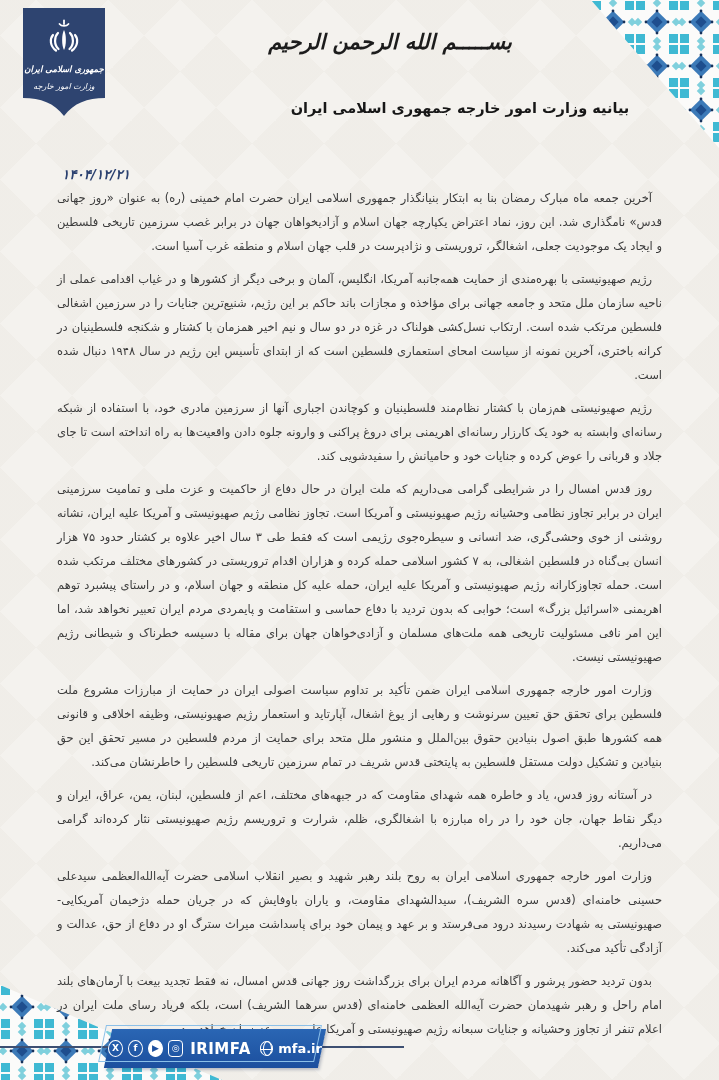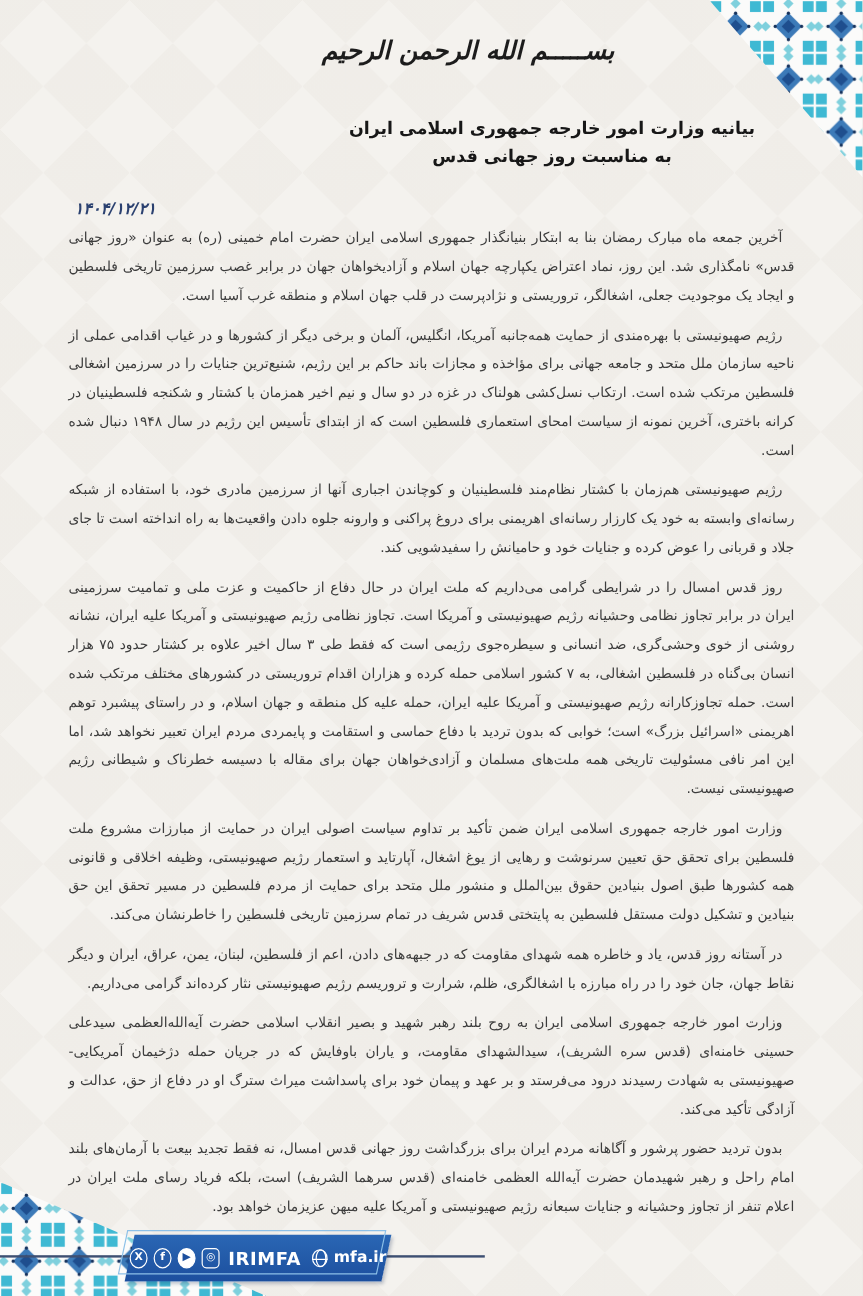--- a/index.html
+++ b/index.html
@@ -124,37 +124,52 @@
       <rect width="128" height="148" fill="url(#mosaic)"></rect>
     </svg>
   </div>
 
   <div class="corner bottom-left">
     <svg viewBox="0 0 222 95" preserveAspectRatio="xMidYMid slice">
       <rect width="222" height="95" fill="url(#mosaic)"></rect>
     </svg>
   </div>
 
+  <div class="emblem-banner">
+    <svg viewBox="0 0 82 118">
+      <path d="M0 0 H82 V90 C64 90 51 95 41 108 C31 95 18 90 0 90 Z" fill="#2e4470"></path>
+      <g stroke="#ffffff" fill="none" stroke-width="2.2" stroke-linecap="round">
+        <path d="M41 22 C43.5 27 43.5 37 41 42 C38.5 37 38.5 27 41 22 Z" fill="#ffffff" stroke="none"></path>
+        <path d="M35 25 C31 29 31 37 35.5 41"></path>
+        <path d="M30 27 C26.5 31 27 38 33 42.5"></path>
+        <path d="M47 25 C51 29 51 37 46.5 41"></path>
+        <path d="M52 27 C55.5 31 55 38 49 42.5"></path>
+        <path d="M36.5 16 C38.5 18.5 43.5 18.5 45.5 16" stroke-width="1.8"></path>
+        <path d="M41 12.5 V16" stroke-width="1.8"></path>
+      </g>
+    </svg>
+    <span class="emblem-text emblem-line1">جمهوری اسلامی ایران</span>
+    <span class="emblem-text emblem-line2">وزارت امور خارجه</span>
+  </div>
 
   <div class="statement-date">۱۴۰۴/۱۲/۲۱</div>
 
   <div class="bismillah">بســـــم الله الرحمن الرحیم</div>
 
   <div class="doc-title">
     <div>بیانیه وزارت امور خارجه جمهوری اسلامی ایران</div>
-    <div>به مناسبت روز جهانی قدس</div>
   </div>
 
   <div class="doc-body">
     <p>آخرین جمعه ماه مبارک رمضان بنا به ابتکار بنیانگذار جمهوری اسلامی ایران حضرت امام خمینی (ره) به عنوان «روز جهانی قدس» نامگذاری شد. این روز، نماد اعتراض یکپارچه جهان اسلام و آزادیخواهان جهان در برابر غصب سرزمین تاریخی فلسطین و ایجاد یک موجودیت جعلی، اشغالگر، تروریستی و نژادپرست در قلب جهان اسلام و منطقه غرب آسیا است.</p>
     <p>رژیم صهیونیستی با بهره‌مندی از حمایت همه‌جانبه آمریکا، انگلیس، آلمان و برخی دیگر از کشورها و در غیاب اقدامی عملی از ناحیه سازمان ملل متحد و جامعه جهانی برای مؤاخذه و مجازات باند حاکم بر این رژیم، شنیع‌ترین جنایات را در سرزمین اشغالی فلسطین مرتکب شده است. ارتکاب نسل‌کشی هولناک در غزه در دو سال و نیم اخیر همزمان با کشتار و شکنجه فلسطینیان در کرانه باختری، آخرین نمونه از سیاست امحای استعماری فلسطین است که از ابتدای تأسیس این رژیم در سال ۱۹۴۸ دنبال شده است.</p>
     <p>رژیم صهیونیستی هم‌زمان با کشتار نظام‌مند فلسطینیان و کوچاندن اجباری آنها از سرزمین مادری خود، با استفاده از شبکه رسانه‌ای وابسته به خود یک کارزار رسانه‌ای اهریمنی برای دروغ پراکنی و وارونه جلوه دادن واقعیت‌ها به راه انداخته است تا جای جلاد و قربانی را عوض کرده و جنایات خود و حامیانش را سفیدشویی کند.</p>
     <p>روز قدس امسال را در شرایطی گرامی می‌داریم که ملت ایران در حال دفاع از حاکمیت و عزت ملی و تمامیت سرزمینی ایران در برابر تجاوز نظامی وحشیانه رژیم صهیونیستی و آمریکا است. تجاوز نظامی رژیم صهیونیستی و آمریکا علیه ایران، نشانه روشنی از خوی وحشی‌گری، ضد انسانی و سیطره‌جوی رژیمی است که فقط طی ۳ سال اخیر علاوه بر کشتار حدود ۷۵ هزار انسان بی‌گناه در فلسطین اشغالی، به ۷ کشور اسلامی حمله کرده و هزاران اقدام تروریستی در کشورهای مختلف مرتکب شده است. حمله تجاوزکارانه رژیم صهیونیستی و آمریکا علیه ایران، حمله علیه کل منطقه و جهان اسلام، و در راستای پیشبرد توهم اهریمنی «اسرائیل بزرگ» است؛ خوابی که بدون تردید با دفاع حماسی و استقامت و پایمردی مردم ایران تعبیر نخواهد شد، اما این امر نافی مسئولیت تاریخی همه ملت‌های مسلمان و آزادی‌خواهان جهان برای مقاله با دسیسه خطرناک و شیطانی رژیم صهیونیستی نیست.</p>
     <p>وزارت امور خارجه جمهوری اسلامی ایران ضمن تأکید بر تداوم سیاست اصولی ایران در حمایت از مبارزات مشروع ملت فلسطین برای تحقق حق تعیین سرنوشت و رهایی از یوغ اشغال، آپارتاید و استعمار رژیم صهیونیستی، وظیفه اخلاقی و قانونی همه کشورها طبق اصول بنیادین حقوق بین‌الملل و منشور ملل متحد برای حمایت از مردم فلسطین در مسیر تحقق این حق بنیادین و تشکیل دولت مستقل فلسطین به پایتختی قدس شریف در تمام سرزمین تاریخی فلسطین را خاطرنشان می‌کند.</p>
-    <p>در آستانه روز قدس، یاد و خاطره همه شهدای مقاومت که در جبهه‌های دادن، اعم از فلسطین، لبنان، یمن، عراق، ایران و دیگر نقاط جهان، جان خود را در راه مبارزه با اشغالگری، ظلم، شرارت و تروریسم رژیم صهیونیستی نثار کرده‌اند گرامی می‌داریم.</p>
+    <p>در آستانه روز قدس، یاد و خاطره همه شهدای مقاومت که در جبهه‌های مختلف، اعم از فلسطین، لبنان، یمن، عراق، ایران و دیگر نقاط جهان، جان خود را در راه مبارزه با اشغالگری، ظلم، شرارت و تروریسم رژیم صهیونیستی نثار کرده‌اند گرامی می‌داریم.</p>
     <p>وزارت امور خارجه جمهوری اسلامی ایران به روح بلند رهبر شهید و بصیر انقلاب اسلامی حضرت آیه‌الله‌العظمی سیدعلی حسینی خامنه‌ای (قدس سره الشریف)، سیدالشهدای مقاومت، و یاران باوفایش که در جریان حمله دژخیمان آمریکایی- صهیونیستی به شهادت رسیدند درود می‌فرستد و بر عهد و پیمان خود برای پاسداشت میراث سترگ او در دفاع از حق، عدالت و آزادگی تأکید می‌کند.</p>
     <p>بدون تردید حضور پرشور و آگاهانه مردم ایران برای بزرگداشت روز جهانی قدس امسال، نه فقط تجدید بیعت با آرمان‌های بلند امام راحل و رهبر شهیدمان حضرت آیه‌الله العظمی خامنه‌ای (قدس سرهما الشریف) است، بلکه فریاد رسای ملت ایران در اعلام تنفر از تجاوز وحشیانه و جنایات سبعانه رژیم صهیونیستی و آمریکا علیه میهن عزیزمان خواهد بود.</p>
   </div>
 
   <div class="footer-line"></div>
   <div class="footer-banner">
     <div class="footer-inner">
       <span class="soc">X</span>
       <span class="soc">f</span>
       <span class="soc solid">▶</span>

